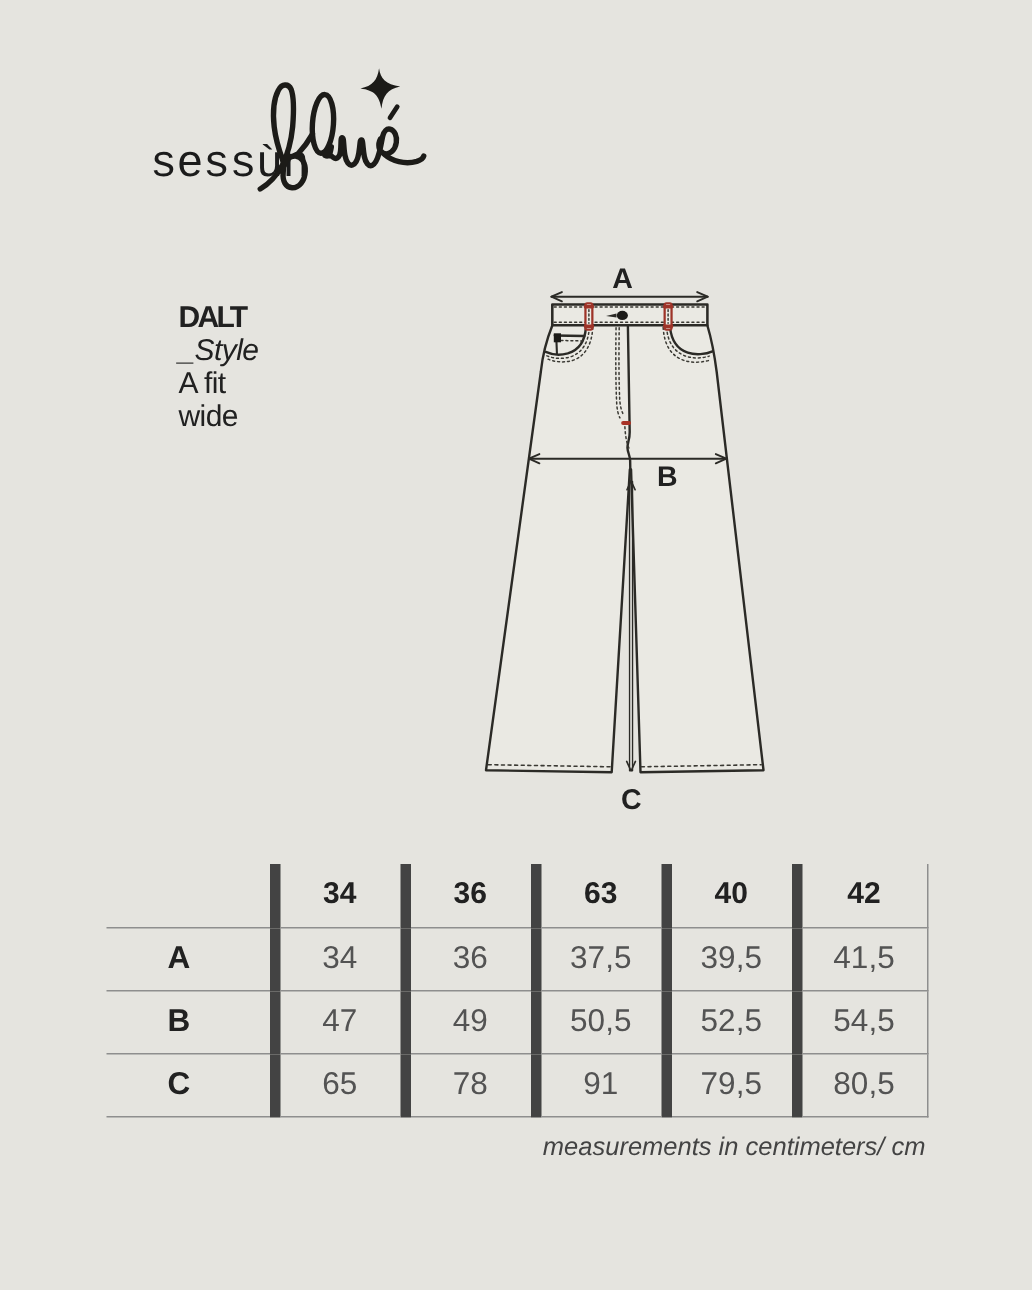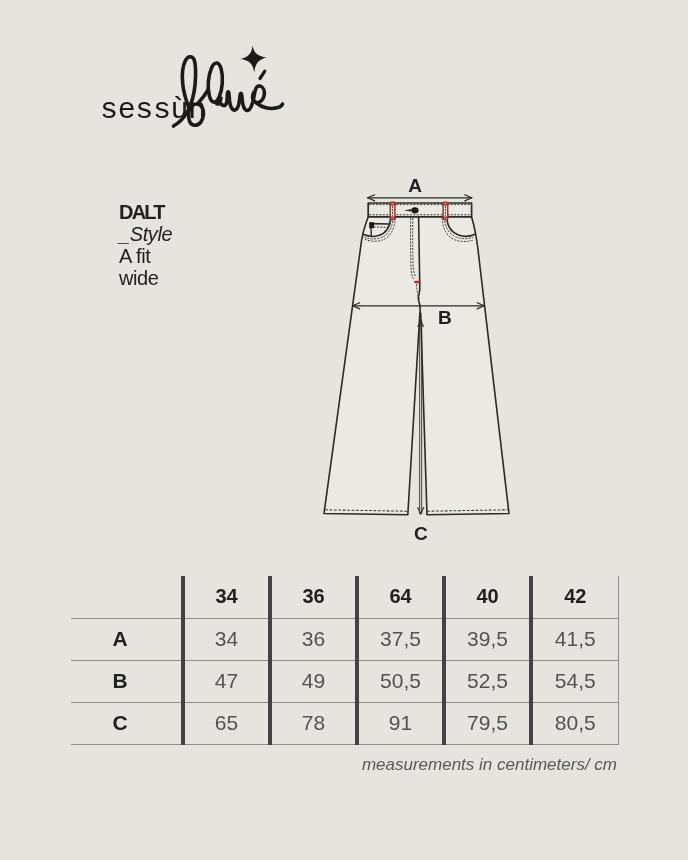--- a/index.html
+++ b/index.html
@@ -15,23 +15,23 @@
 td,th{box-sizing:border-box;padding:0;text-align:center;vertical-align:middle;font-weight:normal;}
 .c0{width:112px;}
 .cd{width:87px;}
 tr{height:42px;}
 tr.hd{height:42px;}
 th{font-weight:bold;font-size:20px;color:#22211e;}
 td.lab{font-weight:bold;font-size:21px;color:#22211e;padding-right:12px;}
 td.dat{font-size:21px;color:#54534e;}
 tr.hd th{border-bottom:1px solid #8f8e89;}
 td{border-bottom:1px solid #8f8e89;}
-th+th, td+td{border-left:4px solid #14532d;}
+th+th, td+td{border-left:7px solid #14532d;}
 th:last-child, td:last-child{border-right:1px solid #8f8e89;}
-#note{filter:grayscale(1);position:absolute;right:71px;top:755px;font-style:italic;font-size:17px;color:#c2410c;}
+#note{filter:grayscale(1);position:absolute;right:71px;top:755px;font-style:italic;font-size:17px;color:#14532d;}
 svg text{font-family:"Liberation Sans",sans-serif;}
 </style>
 </head>
 <body>
 <div id="logo-sessun">sessùn</div>
 <div id="dalt"><span class="b">DALT</span><br><span class="i">_Style</span><br>A fit<br>wide</div>
 
 <svg id="art" width="688" height="860" viewBox="0 0 688 860" style="position:absolute;left:0;top:0;" fill="none" stroke-linecap="round" stroke-linejoin="round">
 
   <g stroke="#1c1b18" stroke-width="3.6" fill="none">
@@ -158,21 +158,21 @@
   </g>
 </svg>
 
 <div id="tablewrap">
 <table>
   <tbody>
         <tr class="hd">
           <th class="c0"></th>
           <th class="cd">34</th>
           <th class="cd">36</th>
-          <th class="cd">64</th>
+          <th class="cd">63</th>
           <th class="cd">40</th>
           <th class="cd">42</th>
         </tr>
   <tr>
           <td class="lab c0">A</td>
           <td class="dat">34</td>
           <td class="dat">36</td>
           <td class="dat">37,5</td>
           <td class="dat">39,5</td>
           <td class="dat">41,5</td>

